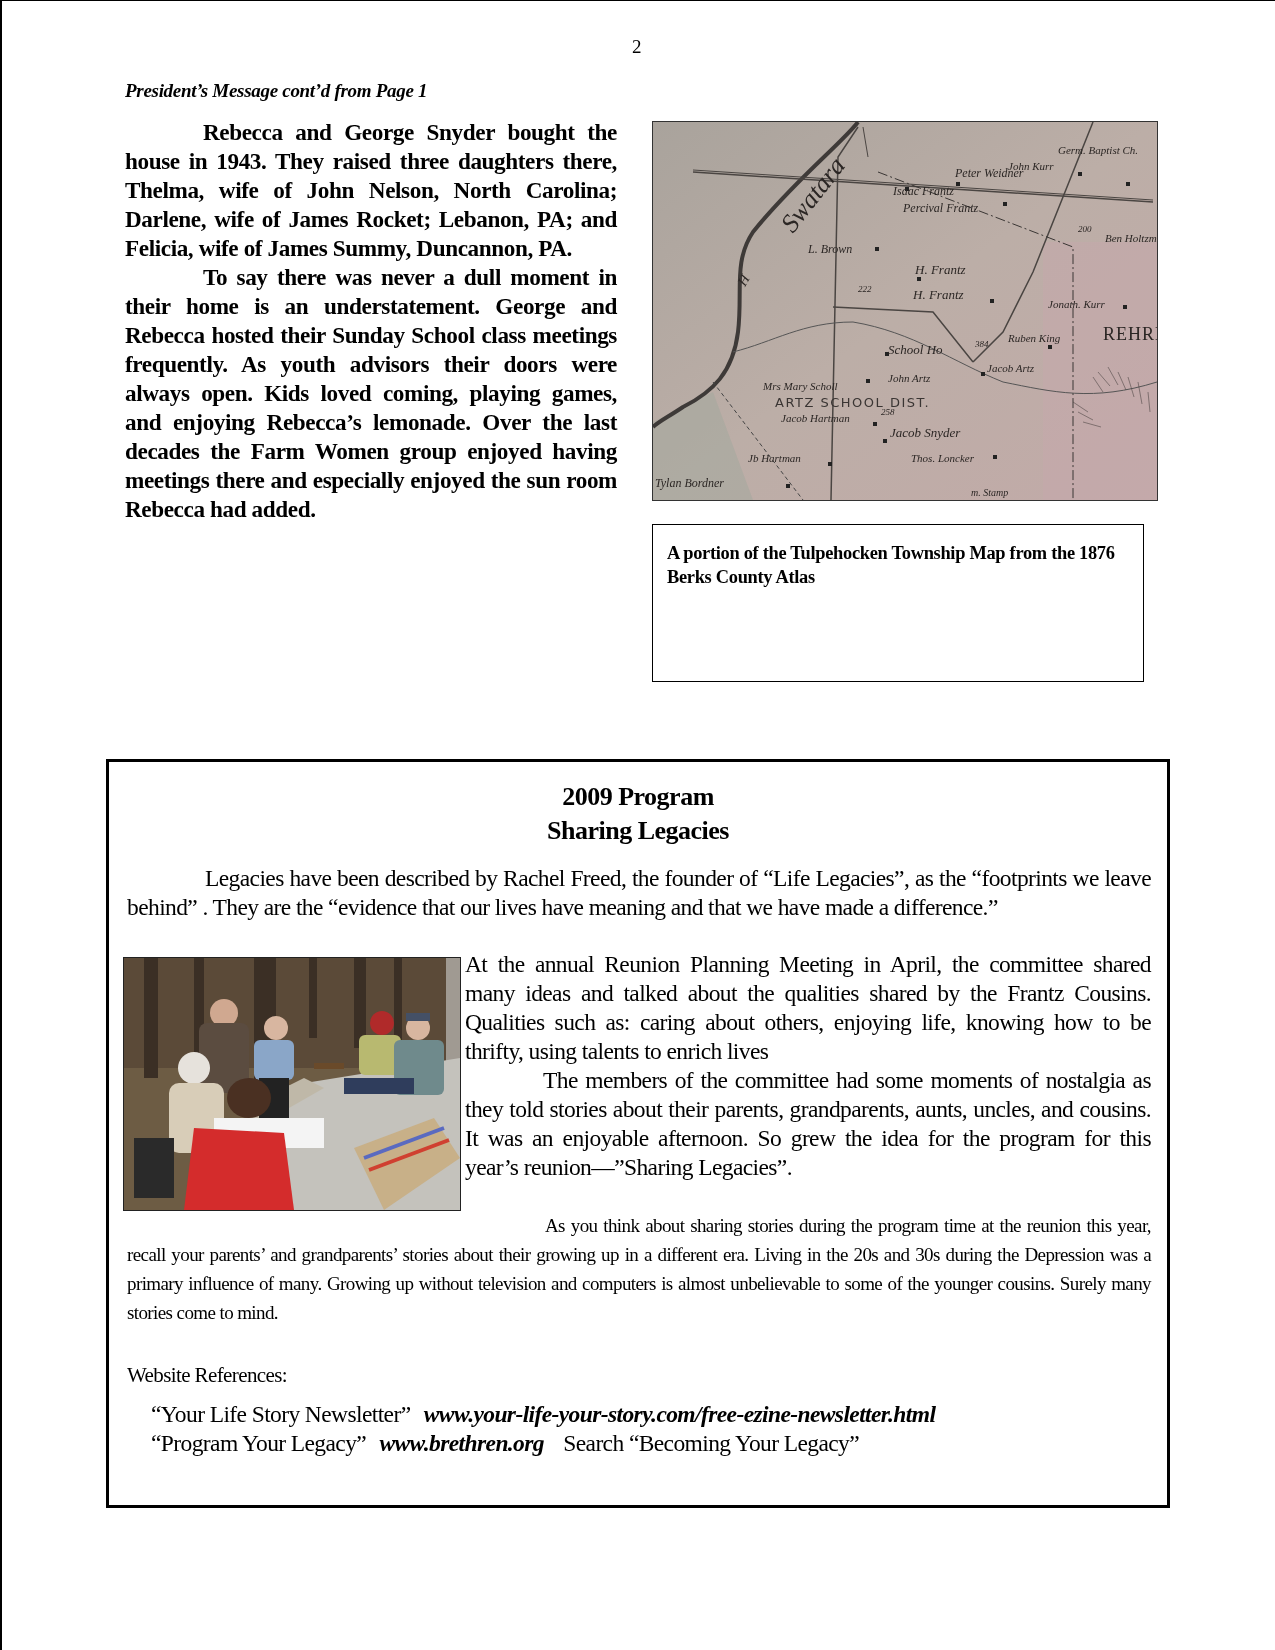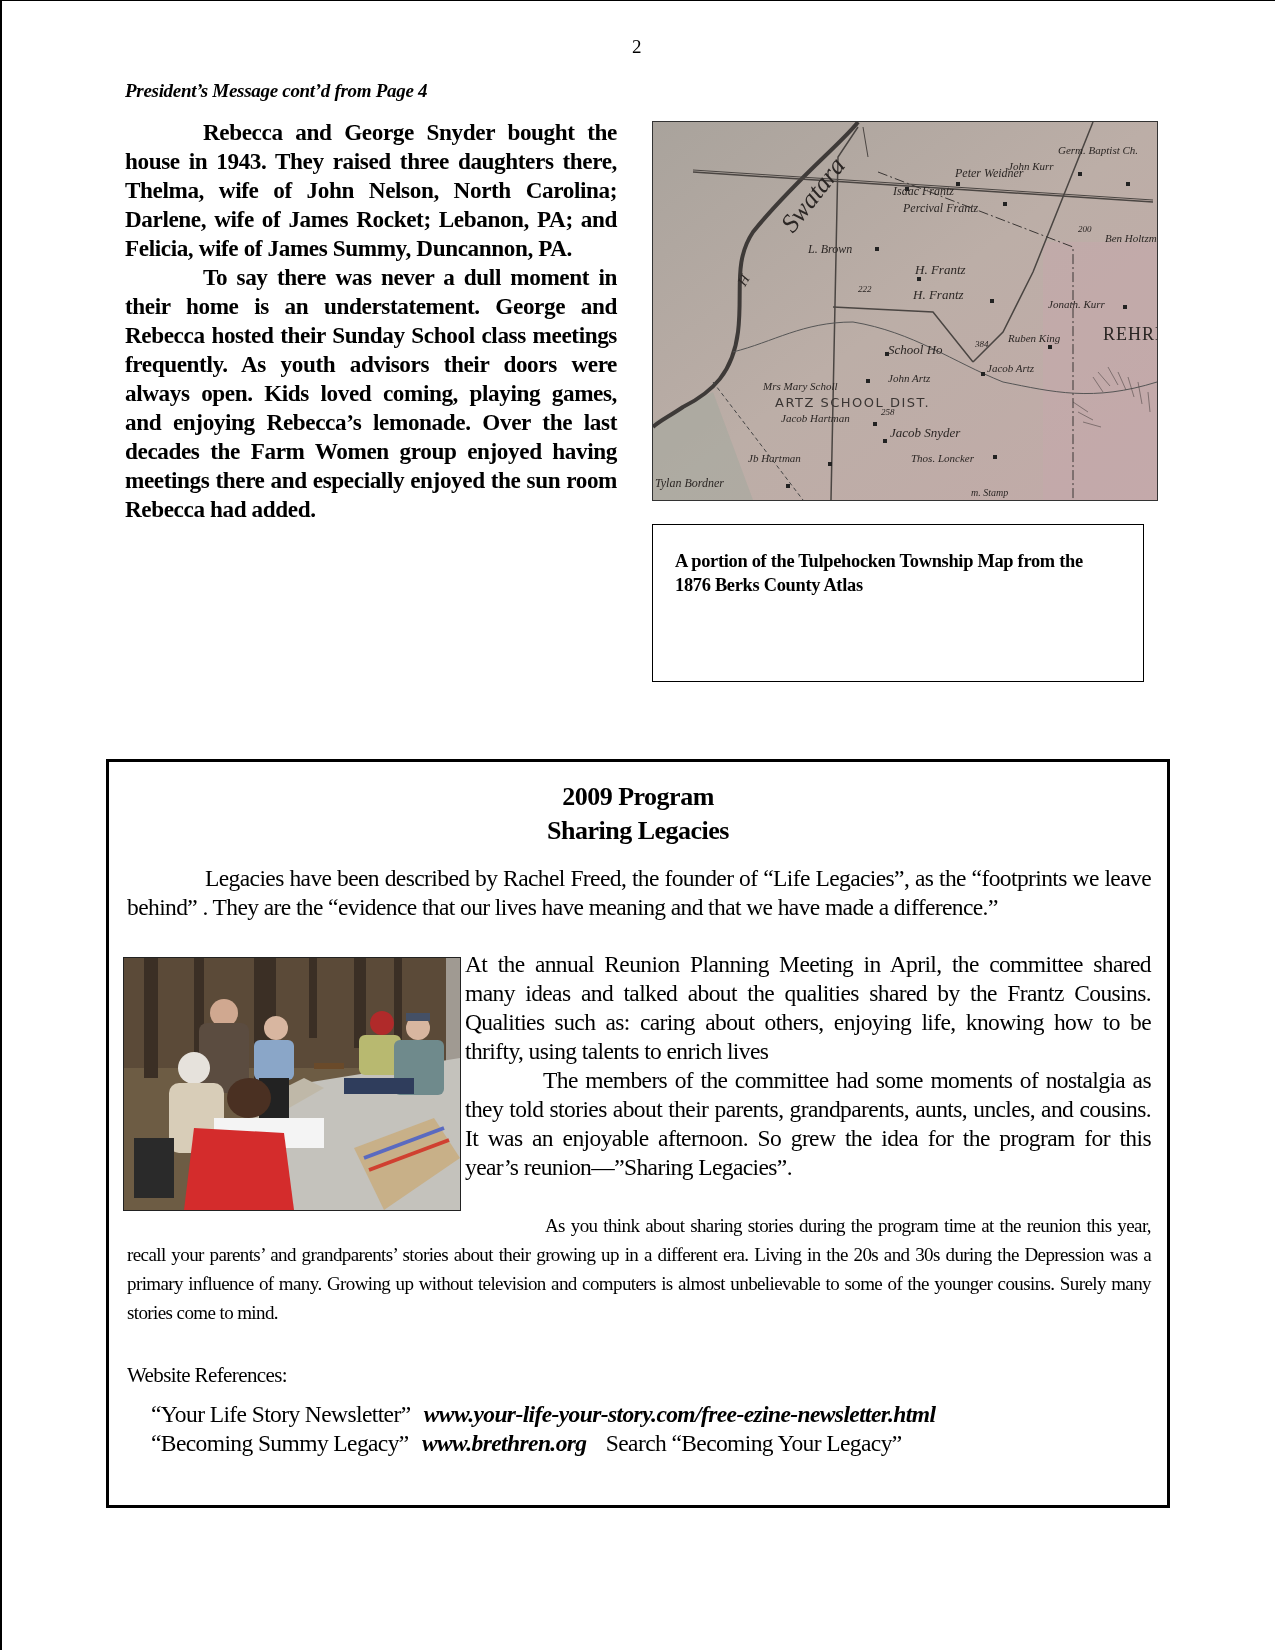--- a/index.html
+++ b/index.html
@@ -30,21 +30,21 @@
       border: 1px solid #333; overflow: hidden; background: #b9ada6;
     }
     .map-figure svg { display: block; }
 
     .map-caption-box {
       position: absolute; left: 652px; top: 524px; width: 492px; height: 158px;
       border: 1.5px solid #000; box-sizing: border-box;
       padding: 8px 6px 0 6px;
       font-size: 18.4px; line-height: 24px; font-weight: bold; letter-spacing: -0.3px;
     }
-    .map-caption-box p { margin: 16px; }
+    .map-caption-box p { margin: 8px; }
     .map-caption-box p + p { margin-top: 24px; }
 
     .program-box {
       position: absolute; left: 106px; top: 759px; width: 1064px; height: 749px;
       border: 3px solid #000; box-sizing: border-box;
     }
     .program-title {
       position: absolute; left: 0; right: 0; top: 18px; text-align: center;
       font-size: 26px; line-height: 34px; font-weight: bold; letter-spacing: -0.5px;
     }
@@ -88,21 +88,21 @@
     .ref-search { margin-left: 14px; }
   </style>
 </head>
 <body>
 
 <div class="page-border-top"></div>
 <div class="page-border-left"></div>
 
 <div class="page-number">2</div>
 
-<div class="continued-label">President’s Message cont’d from Page 4</div>
+<div class="continued-label">President’s Message cont’d from Page 1</div>
 
 <div class="article-col">
   <p>Rebecca and George Snyder bought the house in 1943. They raised three daughters there, Thelma, wife of John Nelson, North Carolina; Darlene, wife of James Rocket; Lebanon, PA; and Felicia, wife of James Summy, Duncannon, PA.</p>
   <p>To say there was never a dull moment in their home is an understatement. George and Rebecca hosted their Sunday School class meetings frequently. As youth advisors their doors were always open. Kids loved coming, playing games, and enjoying Rebecca’s lemonade. Over the last decades the Farm Women group enjoyed having meetings there and especially enjoyed the sun room Rebecca had added.</p>
 </div>
 
 <div class="map-figure" title="Portion of the Tulpehocken Township map">
   <svg width="504" height="378" viewBox="0 0 504 378" xmlns="http://www.w3.org/2000/svg">
     <defs>
       <linearGradient id="mapbg" x1="0" y1="0" x2="1" y2="1">
@@ -253,17 +253,17 @@
     <p class="first-line">As you think about sharing stories during the program time at the reunion this year, recall your parents’ and grandparents’ stories about their growing up in a different era. Living in the 20s and 30s during the Depression was a primary influence of many. Growing up without television and computers is almost unbelievable to some of the younger cousins. Surely many stories come to mind.</p>
   </div>
 
   <div class="refs-label">Website References:</div>
 
   <div class="ref-line r1">
     <span>“Your Life Story Newsletter”</span>
     <span class="ref-url">www.your-life-your-story.com/free-ezine-newsletter.html</span>
   </div>
   <div class="ref-line r2">
-    <span>“Becoming Summy Legacy”</span>
+    <span>“Program Your Legacy”</span>
     <span class="ref-url">www.brethren.org</span>
     <span class="ref-search">Search “Becoming Your Legacy”</span>
   </div>
 </div>
 
 </body></html>

